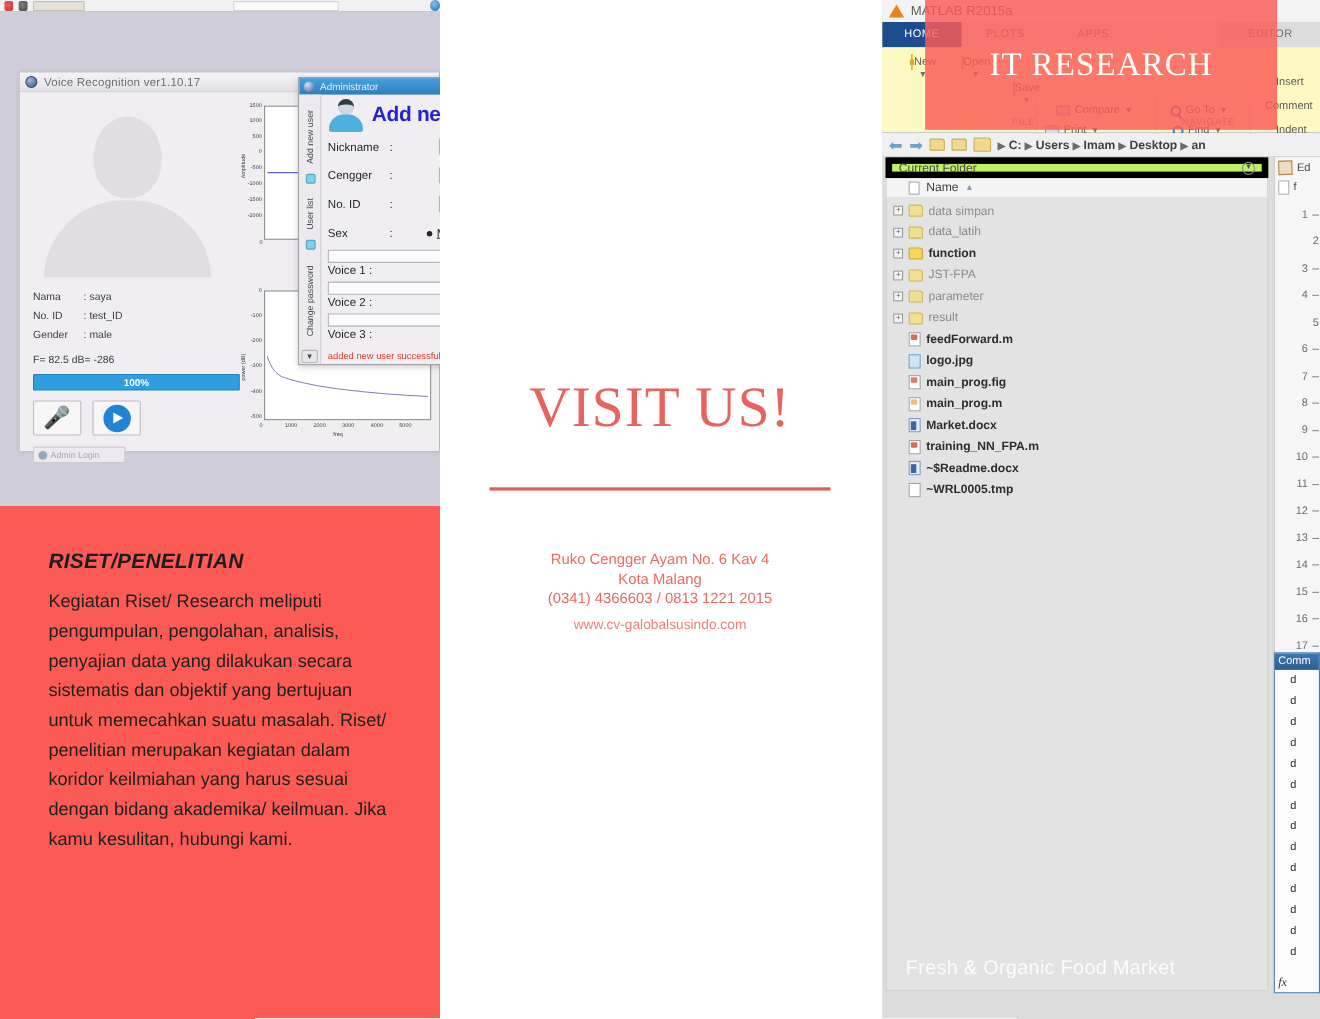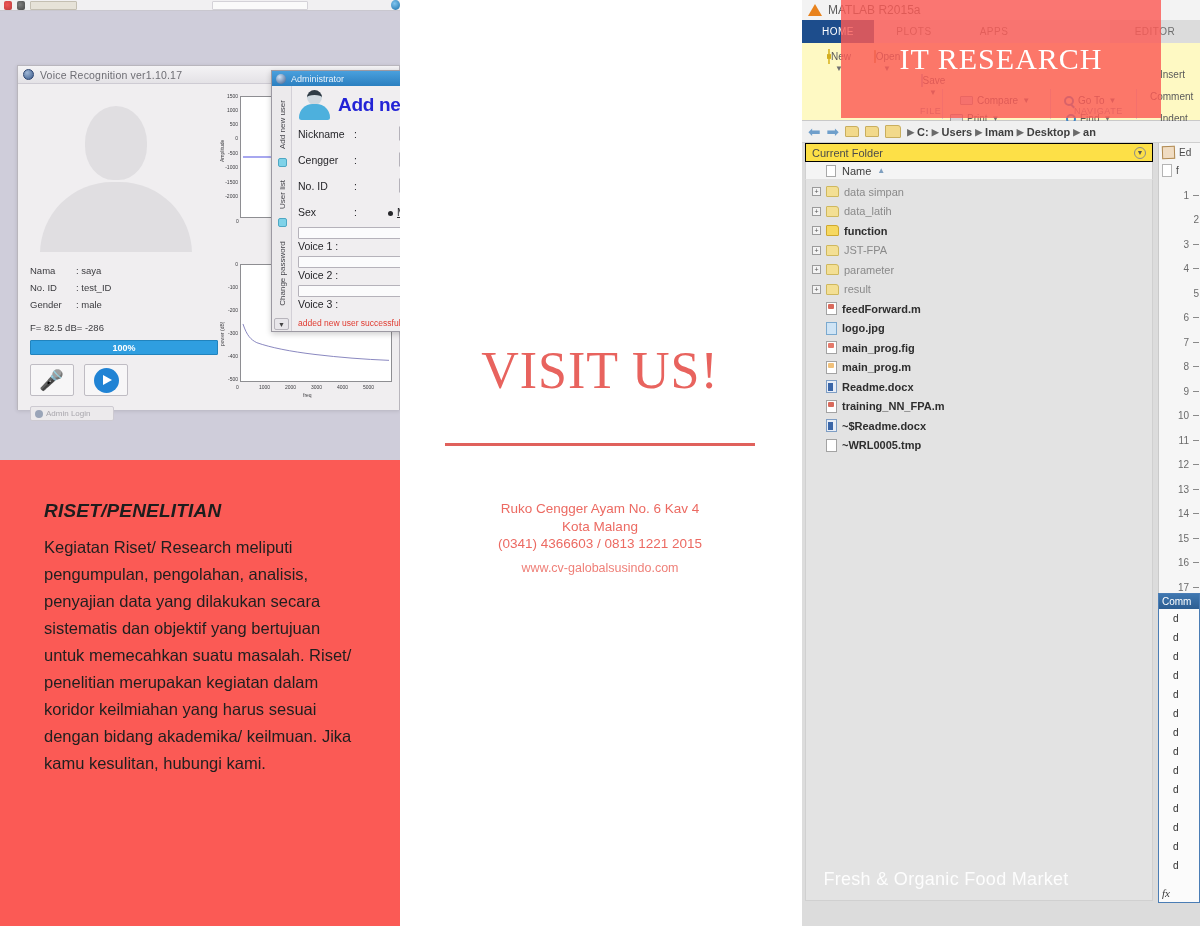--- a/index.html
+++ b/index.html
@@ -273,22 +273,22 @@
     background: #f0f0f0; display: flex; align-items: center; gap: 6px; padding-left: 6px;
     border-bottom: 1px solid #cfcfcf;
   }
   .nav-arrow { font-size: 15px; color: #6f9fcb; }
   .nav-fico { width: 14px; height: 11px; background: #f2d98b; border: 1px solid #c9ae5e; border-radius: 1px 3px 1px 1px; }
   .crumbs { display: flex; align-items: center; font-size: 11px; color: #3f3f3f; font-weight: bold; gap: 3px; }
   .crumb-sep { color: #6a6a6a; font-size: 9px; }
 
   .ml-cf-header {
     position: absolute; left: 3px; top: 143px; width: 348px; height: 19px;
-    background: #fde047; display: flex; align-items: center; justify-content: space-between;
-    padding: 0 6px; border: 1px solid #000000;
+    background: #bef264; display: flex; align-items: center; justify-content: space-between;
+    padding: 0 6px; border: 6px solid #000000;
   }
   .ml-cf-header .t { font-size: 11px; color: #4b4b4b; }
   .ml-cf-header .dd { width: 12px; height: 12px; border-radius: 50%; border: 1px solid #8b8b8b; font-size: 7px; color: #555; display: flex; align-items: center; justify-content: center; }
 
   .ml-name-header {
     position: absolute; left: 3px; top: 162px; width: 348px; height: 18px;
     background: #f4f4f4; display: flex; align-items: center; gap: 6px; padding-left: 20px;
     border-left: 1px solid #d0d0d0; border-right: 1px solid #d0d0d0; border-bottom: 1px solid #e2e2e2;
   }
   .ml-name-header .pg { width: 10px; height: 12px; background: #fff; border: 1px solid #a8a8a8; }
@@ -683,21 +683,21 @@
             <span class="fl-name file">main_prog.fig</span>
           </div>
         <div class="fl-row">
             <span class="fl-spacer"></span>
             <span class="fl-doc mm"></span>
             <span class="fl-name file">main_prog.m</span>
           </div>
         <div class="fl-row">
             <span class="fl-spacer"></span>
             <span class="fl-doc docx"></span>
-            <span class="fl-name file">Readme.docx</span>
+            <span class="fl-name file">Market.docx</span>
           </div>
         <div class="fl-row">
             <span class="fl-spacer"></span>
             <span class="fl-doc m"></span>
             <span class="fl-name file">training_NN_FPA.m</span>
           </div>
         <div class="fl-row">
             <span class="fl-spacer"></span>
             <span class="fl-doc docx"></span>
             <span class="fl-name file">~$Readme.docx</span>

